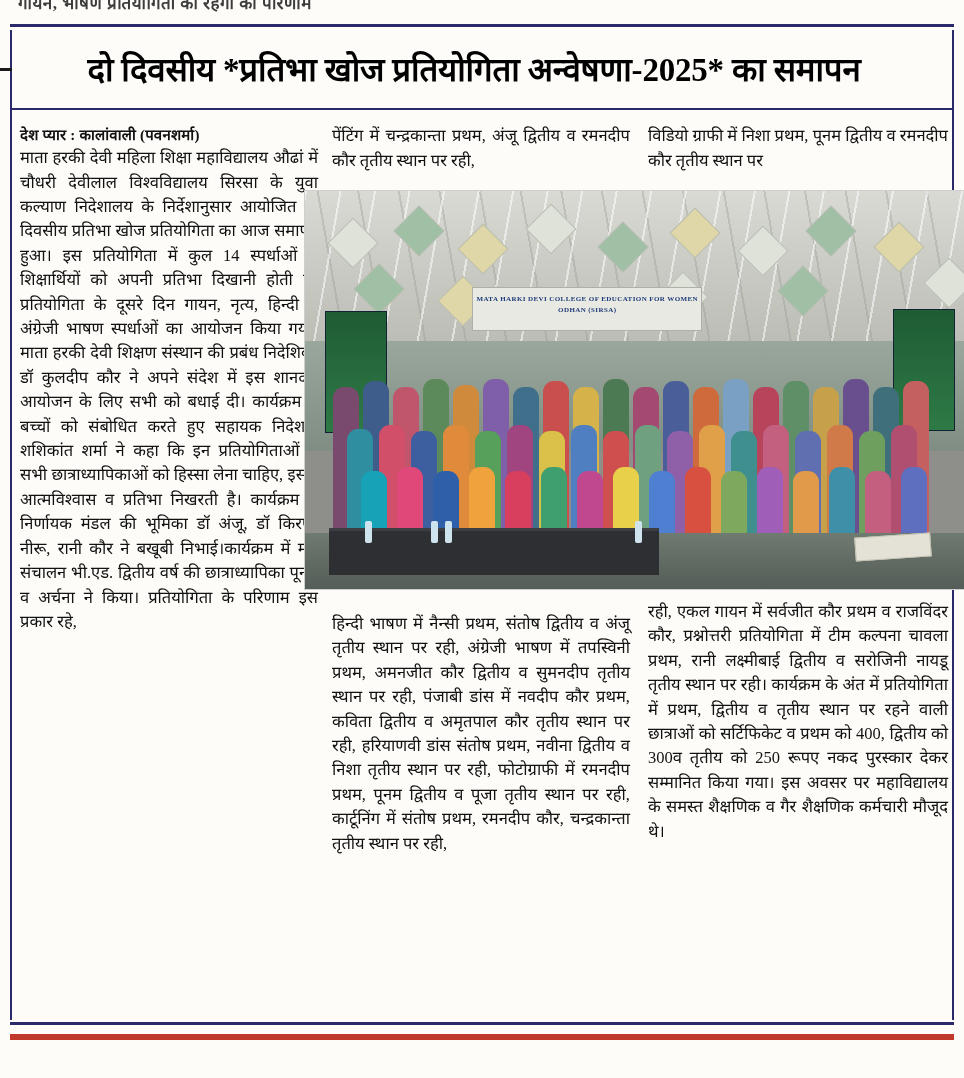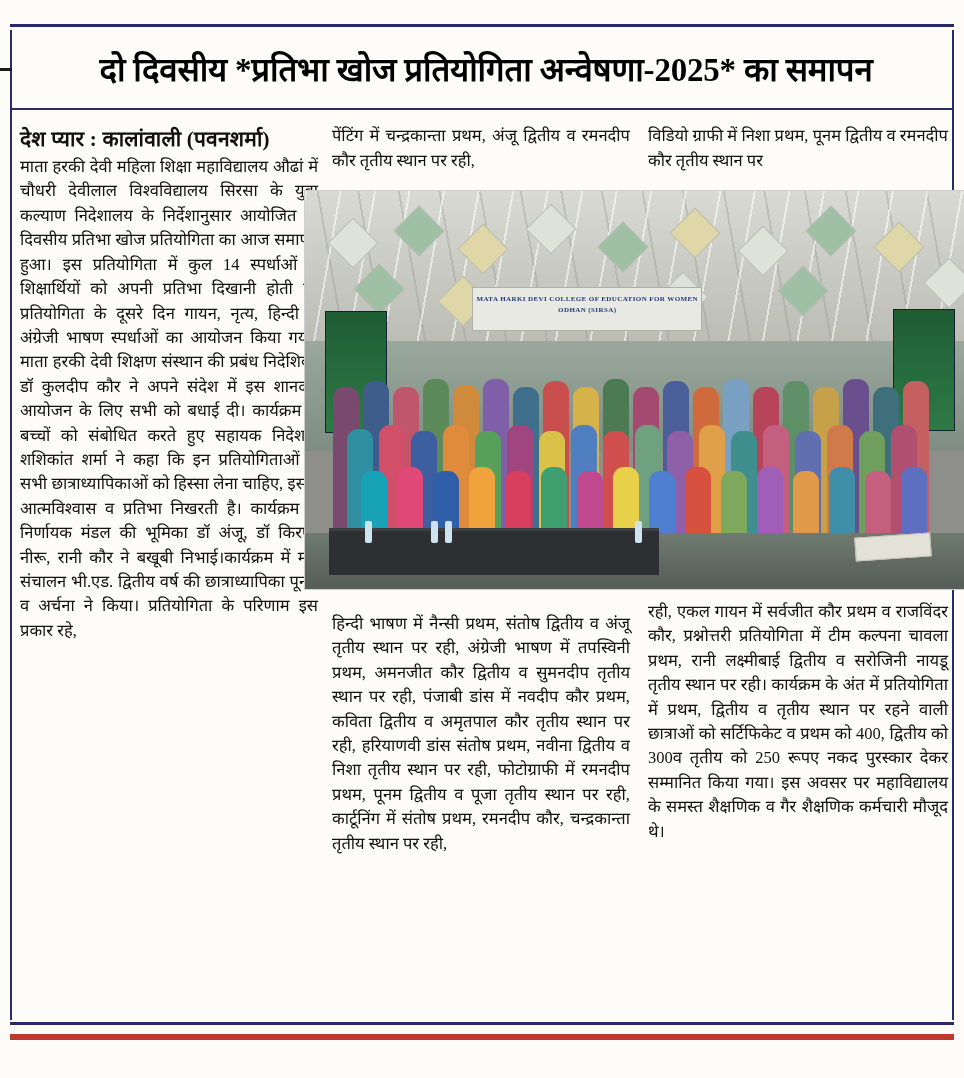--- a/index.html
+++ b/index.html
@@ -61,21 +61,21 @@
     position: absolute;
     top: 68px;
     left: 0px;
     width: 12px;
     height: 3px;
     background: #1b1b1b;
   }
   .headline {
     position: absolute;
     top: 50px;
-    left: 24px;
+    left: 12px;
     width: 924px;
     font-size: 33px;
     font-weight: bold;
     color: #000;
     letter-spacing: -0.2px;
     line-height: 1.25;
     text-align: center;
   }
   .rule-under-head {
     position: absolute;
@@ -93,21 +93,21 @@
     color: #111;
     text-align: justify;
     text-justify: inter-word;
   }
   .col1 { top: 124px; left: 20px;  width: 298px; }
   .col2 { top: 124px; left: 332px; width: 298px; }
   .col3 { top: 124px; left: 648px; width: 300px; }
 
   .byline {
     font-weight: bold;
-    font-size: 21px;
+    font-size: 15px;
     margin: 0 0 2px 0;
     letter-spacing: 0.2px;
   }
   .byline .place { color: #111; }
   .byline .who { color: #111; }
   .col p { margin: 0; }
 
   .col2-lead, .col3-lead {
     line-height: 1.5;
   }
@@ -209,20 +209,23 @@
     position: absolute;
     top: 1034px; left: 10px; width: 944px; height: 6px;
     background: #c0392b;
   }
 </style>
 </head>
 <body>
 
 <div class="page">
 
+  <div class="top-strip">
+    <span>गायन, भाषण प्रतियोगिता का रहेगा का परिणाम</span>
+  </div>
 
   <div class="rule-top"></div>
   <div class="frame"></div>
   <div class="tick-left"></div>
 
   <div class="headline">दो दिवसीय *प्रतिभा खोज प्रतियोगिता अन्वेषणा-2025* का समापन</div>
   <div class="rule-under-head"></div>
 
   <div class="col col1">
     <p class="byline">

